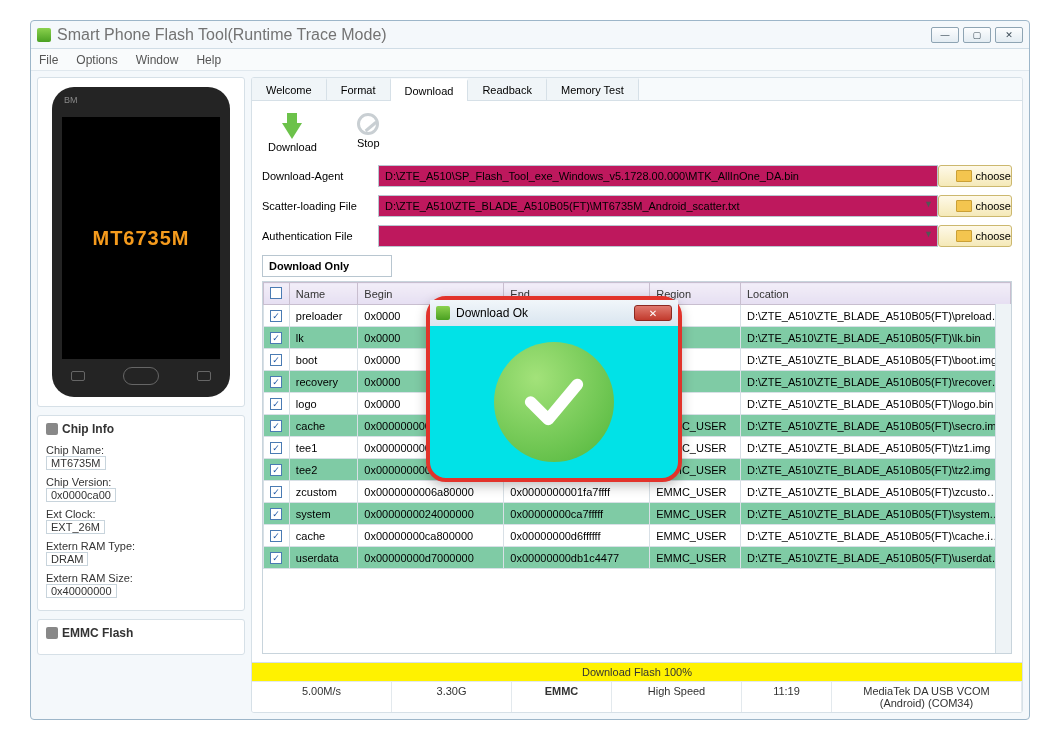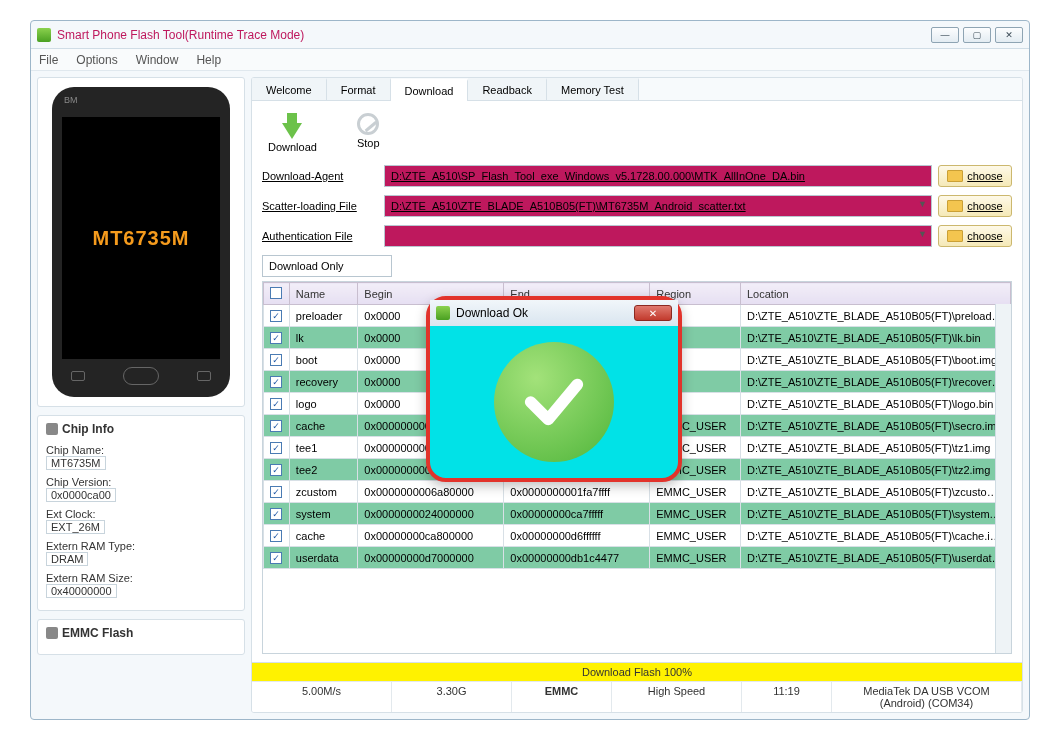--- a/index.html
+++ b/index.html
@@ -1,20 +1,20 @@
 <!DOCTYPE html>
 <html><head>
 <meta charset="utf-8">
 <style>
 * { box-sizing: border-box; margin: 0; padding: 0; font-family: "Segoe UI", Tahoma, sans-serif; }
 body { background: #fff; width: 1060px; height: 746px; overflow: hidden; position: relative; }
 .outer { position: absolute; left: 30px; top: 20px; width: 1000px; height: 700px; border: 1px solid #9db6c9; background: #f4f8fb; border-radius: 4px; }
 .titlebar { height: 28px; display: flex; align-items: center; padding: 0 6px; border-bottom: 1px solid #d0dde6; }
 .titlebar .ico { width: 14px; height: 14px; background: linear-gradient(#8bd14e,#4aa022); border-radius: 2px; margin-right: 6px; }
-.titlebar .ttxt { font-size: 12px; color: #be185d; }
+.titlebar .ttxt { font-size: 16px; color: #737373; }
 .winbtns { margin-left: auto; display: flex; gap: 4px; }
 .winbtn { width: 28px; height: 16px; border: 1px solid #8ea4b3; border-radius: 2px; background: linear-gradient(#fcfdfe,#e3ecf2); display: flex; align-items: center; justify-content: center; font-size: 9px; color: #3a4a55; cursor: pointer; }
 .menubar { height: 22px; display: flex; align-items: center; padding: 0 8px; gap: 18px; font-size: 12px; color: #555; border-bottom: 1px solid #e0e8ee; background: #f9fbfc; }
 .menubar span { cursor: pointer; }
 .body { display: flex; height: calc(100% - 50px); }
 .left { width: 220px; padding: 6px; display: flex; flex-direction: column; gap: 8px; }
 .phone-box { background: #fff; border: 1px solid #d6e0e7; border-radius: 3px; height: 330px; display: flex; align-items: center; justify-content: center; padding: 6px; }
 .phone { width: 178px; height: 310px; background: #242424; border-radius: 22px; position: relative; padding: 30px 10px 38px 10px; }
 .phone::before { content: "BM"; position: absolute; top: 8px; left: 12px; color: #888; font-size: 9px; }
 .screen { width: 100%; height: 100%; background: #000; display: flex; align-items: center; justify-content: center; color: #f59b1d; font-weight: bold; font-size: 20px; letter-spacing: 1px; }
@@ -32,27 +32,27 @@
 .tabstrip { display: flex; background: #f7fafc; border-bottom: 1px solid #d6e0e7; }
 .tab { padding: 4px 14px; font-size: 11px; border-right: 1px solid #d6e0e7; border-top: 2px solid transparent; background: #f0f5f8; cursor: pointer; }
 .tab.active { background: #fff; border-top: 2px solid #fff; position: relative; top: 1px; }
 .tabbody { padding: 8px 10px; flex: 1; display: flex; flex-direction: column; }
 .toolrow { display: flex; gap: 40px; padding: 4px 6px 12px 6px; }
 .toolbtn { display: flex; flex-direction: column; align-items: center; font-size: 11px; gap: 2px; cursor: pointer; }
 .dl-ico { width: 0; height: 0; border-left: 10px solid transparent; border-right: 10px solid transparent; border-top: 16px solid #6cc24a; position: relative; }
 .dl-ico::before { content: ""; position: absolute; top: -26px; left: -5px; width: 10px; height: 12px; background: #6cc24a; }
 .stop-ico { width: 22px; height: 22px; border-radius: 50%; border: 3px solid #c9cfd3; position: relative; }
 .stop-ico::after { content: ""; position: absolute; top: 9px; left: 4px; width: 14px; height: 3px; background: #c9cfd3; transform: rotate(-40deg); }
-.filerow { display: flex; align-items: center; margin-bottom: 8px; gap: 6px; font-size: 11px; text-decoration: underline; }
+.filerow { display: flex; align-items: center; margin-bottom: 8px; font-size: 11px; }
 .filerow .flab { width: 116px; }
 .filerow .finp { flex: 1; height: 22px; border: 1px solid #b8c6d0; background: #be185d; padding: 0 6px; font-size: 11px; display: flex; align-items: center; position: relative; }
 .filerow .finp.combo::after { content: "▼"; position: absolute; right: 4px; top: 3px; font-size: 9px; color: #555; }
-.choosebtn { width: 74px; height: 22px; border: 1px solid #ccb86e; background: linear-gradient(#fef9e8,#f5e9b8); border-radius: 3px; font-size: 11px; display: flex; align-items: center; justify-content: center; gap: 4px; cursor: pointer; }
+.choosebtn { width: 74px; height: 22px; border: 1px solid #ccb86e; background: linear-gradient(#fef9e8,#f5e9b8); border-radius: 3px; font-size: 11px; display: flex; align-items: center; justify-content: flex-end; gap: 4px; cursor: pointer; }
 .choosebtn::before { content: ""; width: 14px; height: 10px; background: #f3c54f; border-radius: 1px; border: 1px solid #caa035; }
-.ddonly { width: 130px; height: 22px; border: 1px solid #b8c6d0; background: #fff; font-size: 11px; padding: 0 6px; display: flex; align-items: center; margin-bottom: 4px; }
+.ddonly { width: 130px; height: 22px; border: 1px solid #b8c6d0; background: #fff; font-size: 11px; padding: 0 6px; display: flex; align-items: center; margin-bottom: 4px; font-weight: bold; }
 .tblwrap { border: 1px solid #c8d4dc; flex: 1; overflow: auto; position: relative; }
 table { border-collapse: collapse; width: 100%; font-size: 11px; }
 th { background: linear-gradient(#f2eef8,#e6dff2); border: 1px solid #c8becf; padding: 3px 6px; font-weight: normal; color: #333; text-align: left; height: 22px; }
 td { border: 1px solid #d8e0e6; padding: 3px 6px; height: 22px; white-space: nowrap; overflow: hidden; text-overflow: ellipsis; }
 tr.sel td { background: #7fcba5; }
 tr.nor td { background: #fff; }
 .chk { width: 12px; height: 12px; border: 1px solid #4a7bb3; background: #fff; display: inline-flex; align-items: center; justify-content: center; font-size: 9px; color: #2159a6; }
 .scrollv { position: absolute; right: 0; top: 22px; bottom: 0; width: 16px; background: #eef3f6; border-left: 1px solid #d0dce3; }
 .statusbar { display: flex; font-size: 11px; border-top: 1px solid #d6e0e7; }
 .progress { background: #fff200; text-align: center; padding: 3px 0; color: #333; width: 100%; }

